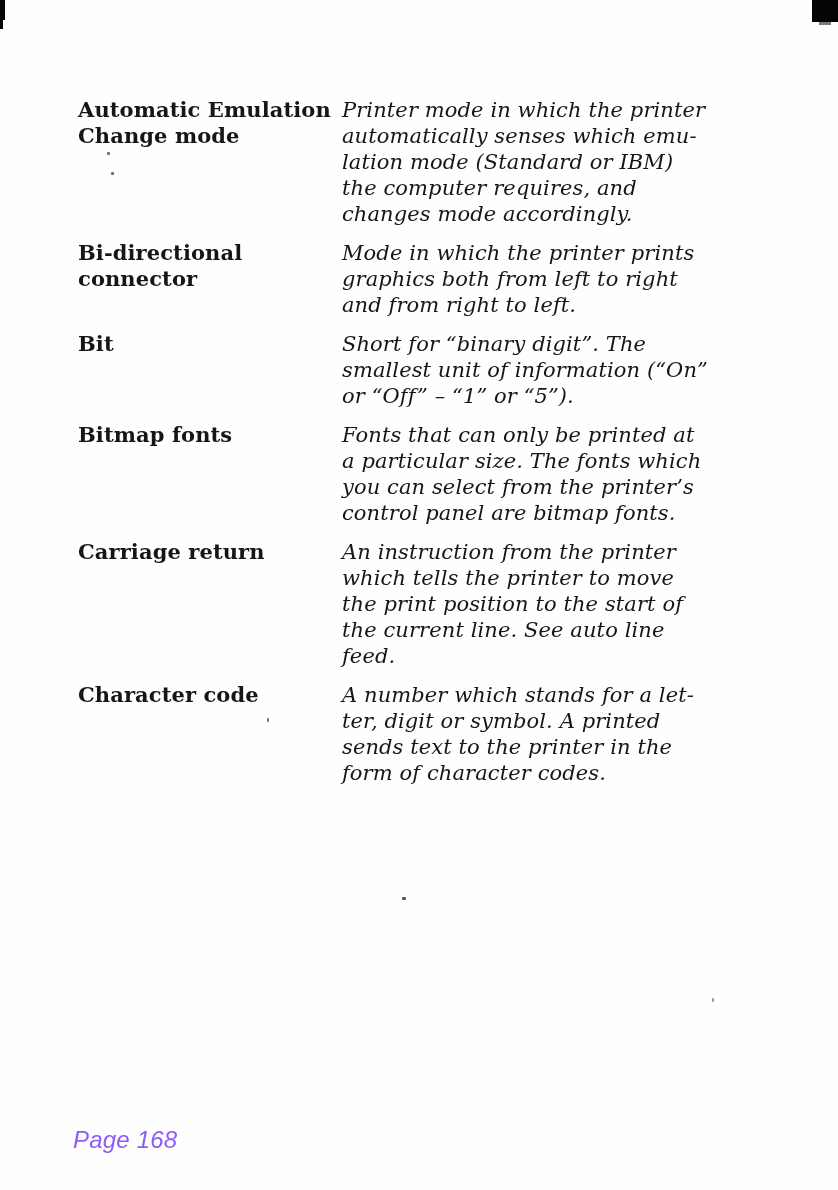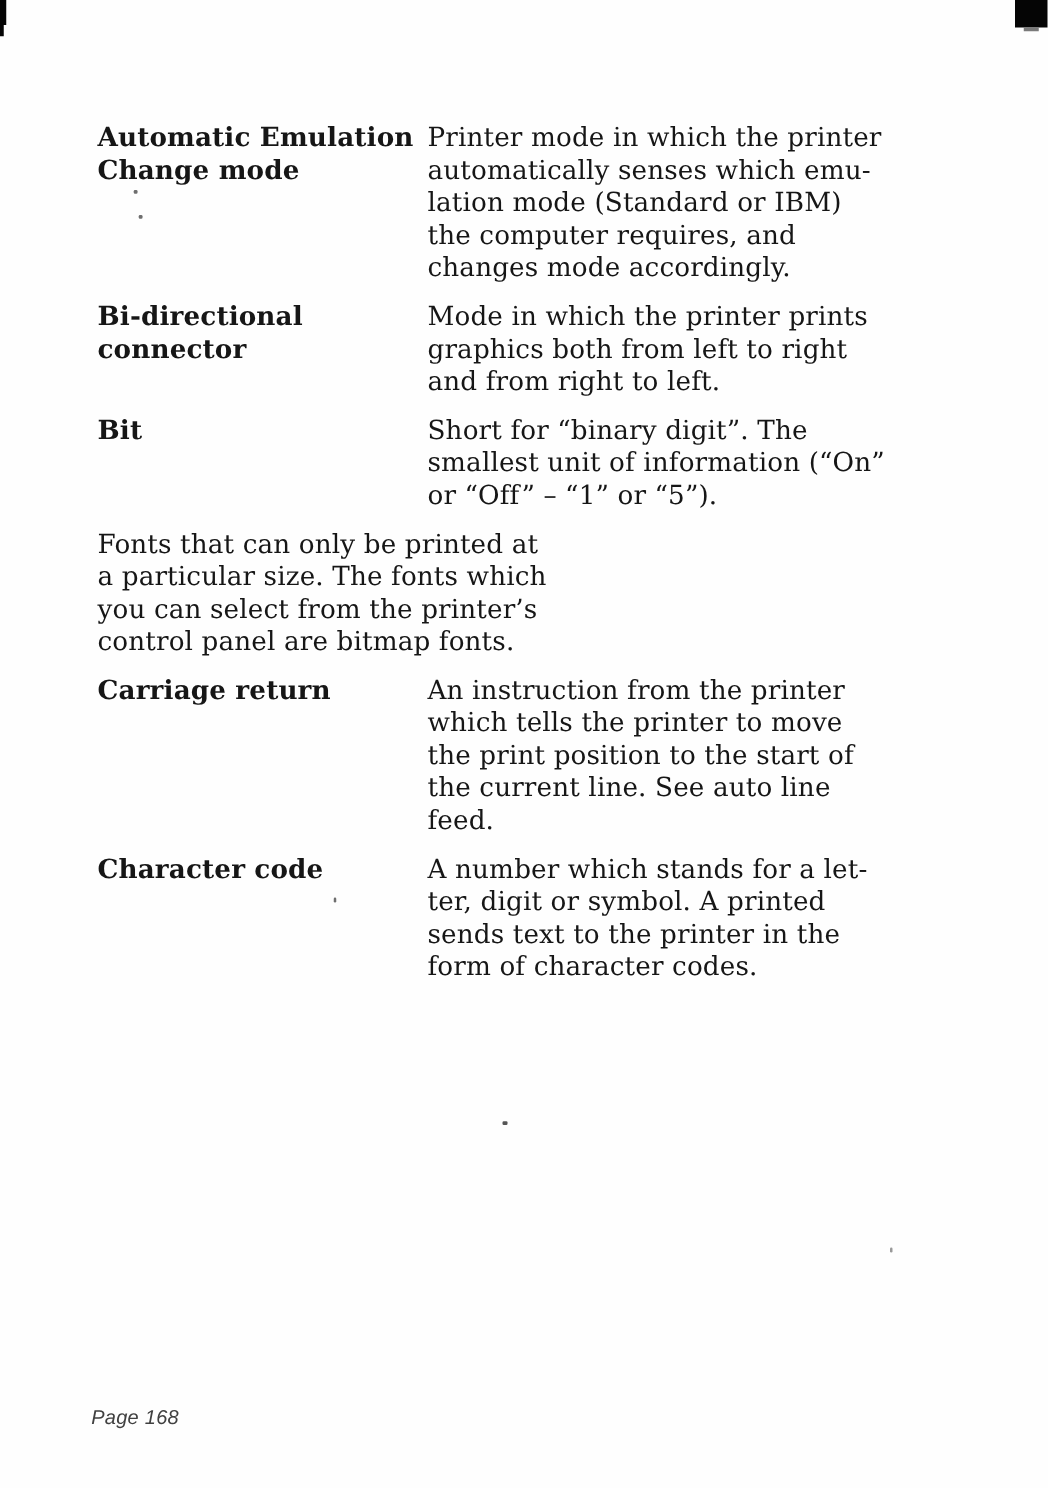--- a/index.html
+++ b/index.html
@@ -36,30 +36,31 @@
     font-size: 21px;
     line-height: 26px;
     white-space: pre;
     letter-spacing: 0.1px;
   }
   .def {
     font-size: 21px;
     line-height: 26px;
     white-space: pre;
     letter-spacing: 0.1px;
+    font-style: italic;
   }
   .footer {
     position: absolute;
     left: 73px;
     top: 1126px;
     font-family: "Liberation Sans", sans-serif;
     font-style: italic;
-    font-size: 16px;
+    font-size: 24px;
     letter-spacing: 0.2px;
-    color: #404040;
+    color: #8b5cf6;
   }
   
   .artifact { position: absolute; background: #050505; }
   .art-tl      { left: 0; top: 0; width: 5px; height: 20px; }
   .art-tl-tail { left: 0; top: 20px; width: 3px; height: 9px; }
   .art-tr      { right: 0; top: 0; width: 26px; height: 22px; }
   .art-tr-fringe { right: 7px; top: 22px; width: 12px; height: 3px; background: #7a7a7a; }
   .speck {
     position: absolute;
     width: 3px;
@@ -109,20 +110,21 @@
     </div>
 
     <div class="entry">
       <div class="term">Bit</div>
       <div class="def">Short for “binary digit”. The
 smallest unit of information (“On”
 or “Off” – “1” or “5”).</div>
     </div>
 
     <div class="entry">
+      <div class="term">Bitmap fonts</div>
       <div class="def">Fonts that can only be printed at
 a particular size. The fonts which
 you can select from the printer’s
 control panel are bitmap fonts.</div>
     </div>
 
     <div class="entry">
       <div class="term">Carriage return</div>
       <div class="def">An instruction from the printer
 which tells the printer to move

